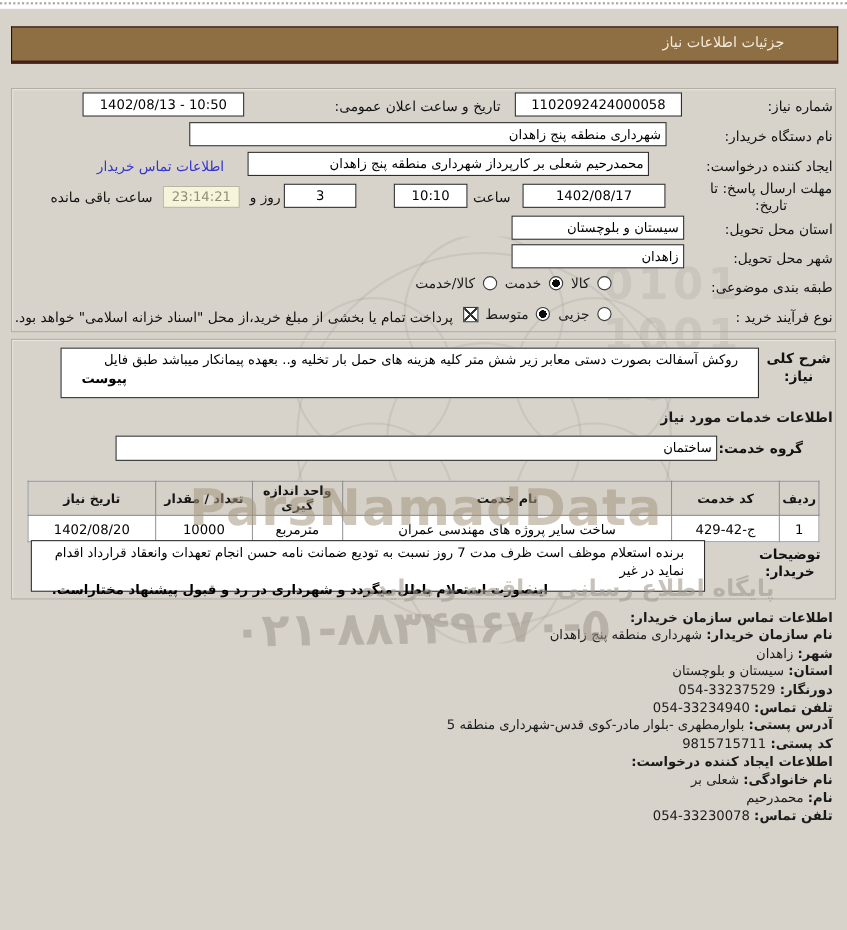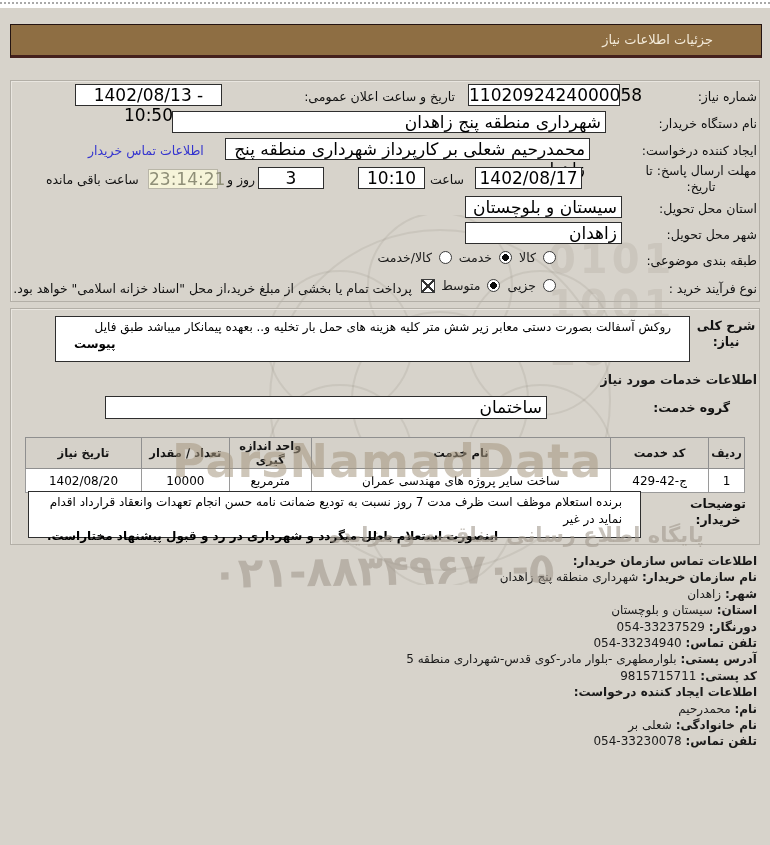--- a/index.html
+++ b/index.html
@@ -18,21 +18,21 @@
 
   
   .groupbox{position:absolute;left:10px;width:750px;border:1px solid #b3afa7;
             box-shadow:inset 1px 1px 0 #e9e6e0;background:transparent;}
 
   .lbl{position:absolute;font-size:12.5px;direction:rtl;text-align:center;white-space:nowrap;color:#111;}
   .lbl.wrap{white-space:normal;line-height:15.5px;}
   .blbl{font-weight:bold;}
 
   .ibox{position:absolute;height:22px;background:#fff;border:1px solid #2e2e2e;
-        font-size:17px;line-height:20px;color:#000;}
+        font-size:12px;line-height:20px;color:#000;}
   .ibox.num{direction:ltr;text-align:center;}
   .ibox.rtl{direction:rtl;text-align:right;padding-right:4px;}
   .ibox.cream{background:#f6f4d9;border:1px solid #b9b6a8;color:#8f8f78;height:20px;line-height:18px;direction:ltr;text-align:center;}
 
   .link{position:absolute;font-size:12.5px;color:#3434cf;direction:rtl;white-space:nowrap;cursor:pointer;}
 
   .optrow{position:absolute;display:flex;direction:rtl;align-items:center;gap:7px;font-size:12.5px;}
   .radio{width:13px;height:13px;border:1px solid #3a3a3a;border-radius:50%;background:#fff;flex:0 0 auto;}
   .radio.on{background:radial-gradient(circle at 50% 50%, #0a0a0a 0 3.4px, #fff 3.6px);}
   .checkbox{position:absolute;width:14px;height:14px;border:1px solid #3a3a3a;background:#fff;}
@@ -104,21 +104,21 @@
   <div class="ibox num" style="left:75px;top:84px;width:147px;">1402/08/13 - 10:50</div>
 
   <div class="lbl" style="right:13px;top:116px;">نام دستگاه خریدار:</div>
   <div class="ibox rtl" style="left:172px;top:111px;width:434px;">شهرداری منطقه پنج زاهدان</div>
 
   <div class="lbl" style="right:13px;top:143px;">ایجاد کننده درخواست:</div>
   <div class="ibox rtl" style="left:225px;top:138px;width:365px;">محمدرحیم شعلی بر کارپرداز شهرداری منطقه پنج زاهدان</div>
   <div class="link" style="left:88px;top:143px;">اطلاعات تماس خریدار</div>
 
   <div class="lbl wrap" style="right:13px;top:163px;width:112px;">مهلت ارسال پاسخ: تا تاریخ:</div>
-  <div class="ibox num" style="left:475px;top:167px;width:107px;">1402/08/17</div>
+  <div class="ibox num" style="left:475px;top:167px;width:130px;">1402/08/17</div>
   <div class="lbl" style="left:430px;top:172px;">ساعت</div>
   <div class="ibox num" style="left:358px;top:167px;width:67px;">10:10</div>
   <div class="ibox num" style="left:258px;top:167px;width:66px;">3</div>
   <div class="lbl" style="left:227px;top:172px;">روز و</div>
   <div class="ibox cream" style="left:148px;top:169px;width:70px;">23:14:21</div>
   <div class="lbl" style="left:46px;top:172px;">ساعت باقی مانده</div>
 
   <div class="lbl" style="right:13px;top:201px;">استان محل تحویل:</div>
   <div class="ibox rtl" style="left:465px;top:196px;width:157px;">سیستان و بلوچستان</div>
 
@@ -149,21 +149,21 @@
 
   <div class="lbl wrap blbl" style="right:13px;top:318px;width:62px;">شرح کلی نیاز:</div>
   <div class="txtbox" style="left:55px;top:316px;width:635px;height:46px;">
     <span class="l1">روکش آسفالت بصورت دستی معابر زیر شش متر کلیه هزینه های حمل بار تخلیه و.. بعهده پیمانکار میباشد طبق فایل</span>
     <span class="l2">پیوست</span>
   </div>
 
   <div class="sectitle" style="right:13px;top:372px;">اطلاعات خدمات مورد نیاز</div>
 
   <div class="lbl blbl" style="right:40px;top:400px;">گروه خدمت:</div>
-  <div class="ibox rtl" style="left:105px;top:396px;width:442px;height:23px;">ساختمان</div>
+  <div class="ibox rtl" style="left:105px;top:396px;width:547px;height:23px;">ساختمان</div>
 
   <div class="tbl-wrap">
     <table class="svc">
       <colgroup>
         <col style="width:36px">
           <col style="width:98px">
           <col style="width:300px">
         <col style="width:82px">
           <col style="width:88px">
           <col style="width:116px">
@@ -200,18 +200,18 @@
   <div class="footer">
     <div class="f-line"><b>اطلاعات تماس سازمان خریدار:</b> <span></span></div>
     <div class="f-line"><b>نام سازمان خریدار:</b> <span>شهرداری منطقه پنج زاهدان</span></div>
     <div class="f-line"><b>شهر:</b> <span>زاهدان</span></div>
     <div class="f-line"><b>استان:</b> <span>سیستان و بلوچستان</span></div>
     <div class="f-line"><b>دورنگار:</b> <span>33237529-054</span></div>
     <div class="f-line"><b>تلفن تماس:</b> <span>33234940-054</span></div>
     <div class="f-line"><b>آدرس پستی:</b> <span>بلوارمطهری -بلوار مادر-کوی قدس-شهرداری منطقه 5</span></div>
     <div class="f-line"><b>کد پستی:</b> <span>9815715711</span></div>
     <div class="f-line"><b>اطلاعات ایجاد کننده درخواست:</b> <span></span></div>
+    <div class="f-line"><b>نام خانوادگی:</b> <span>شعلی بر</span></div>
     <div class="f-line"><b>نام:</b> <span>محمدرحیم</span></div>
-    <div class="f-line"><b>نام خانوادگی:</b> <span>شعلی بر</span></div>
     <div class="f-line"><b>تلفن تماس:</b> <span>33230078-054</span></div>
   </div>
 
 </div>
 
 </body></html>

